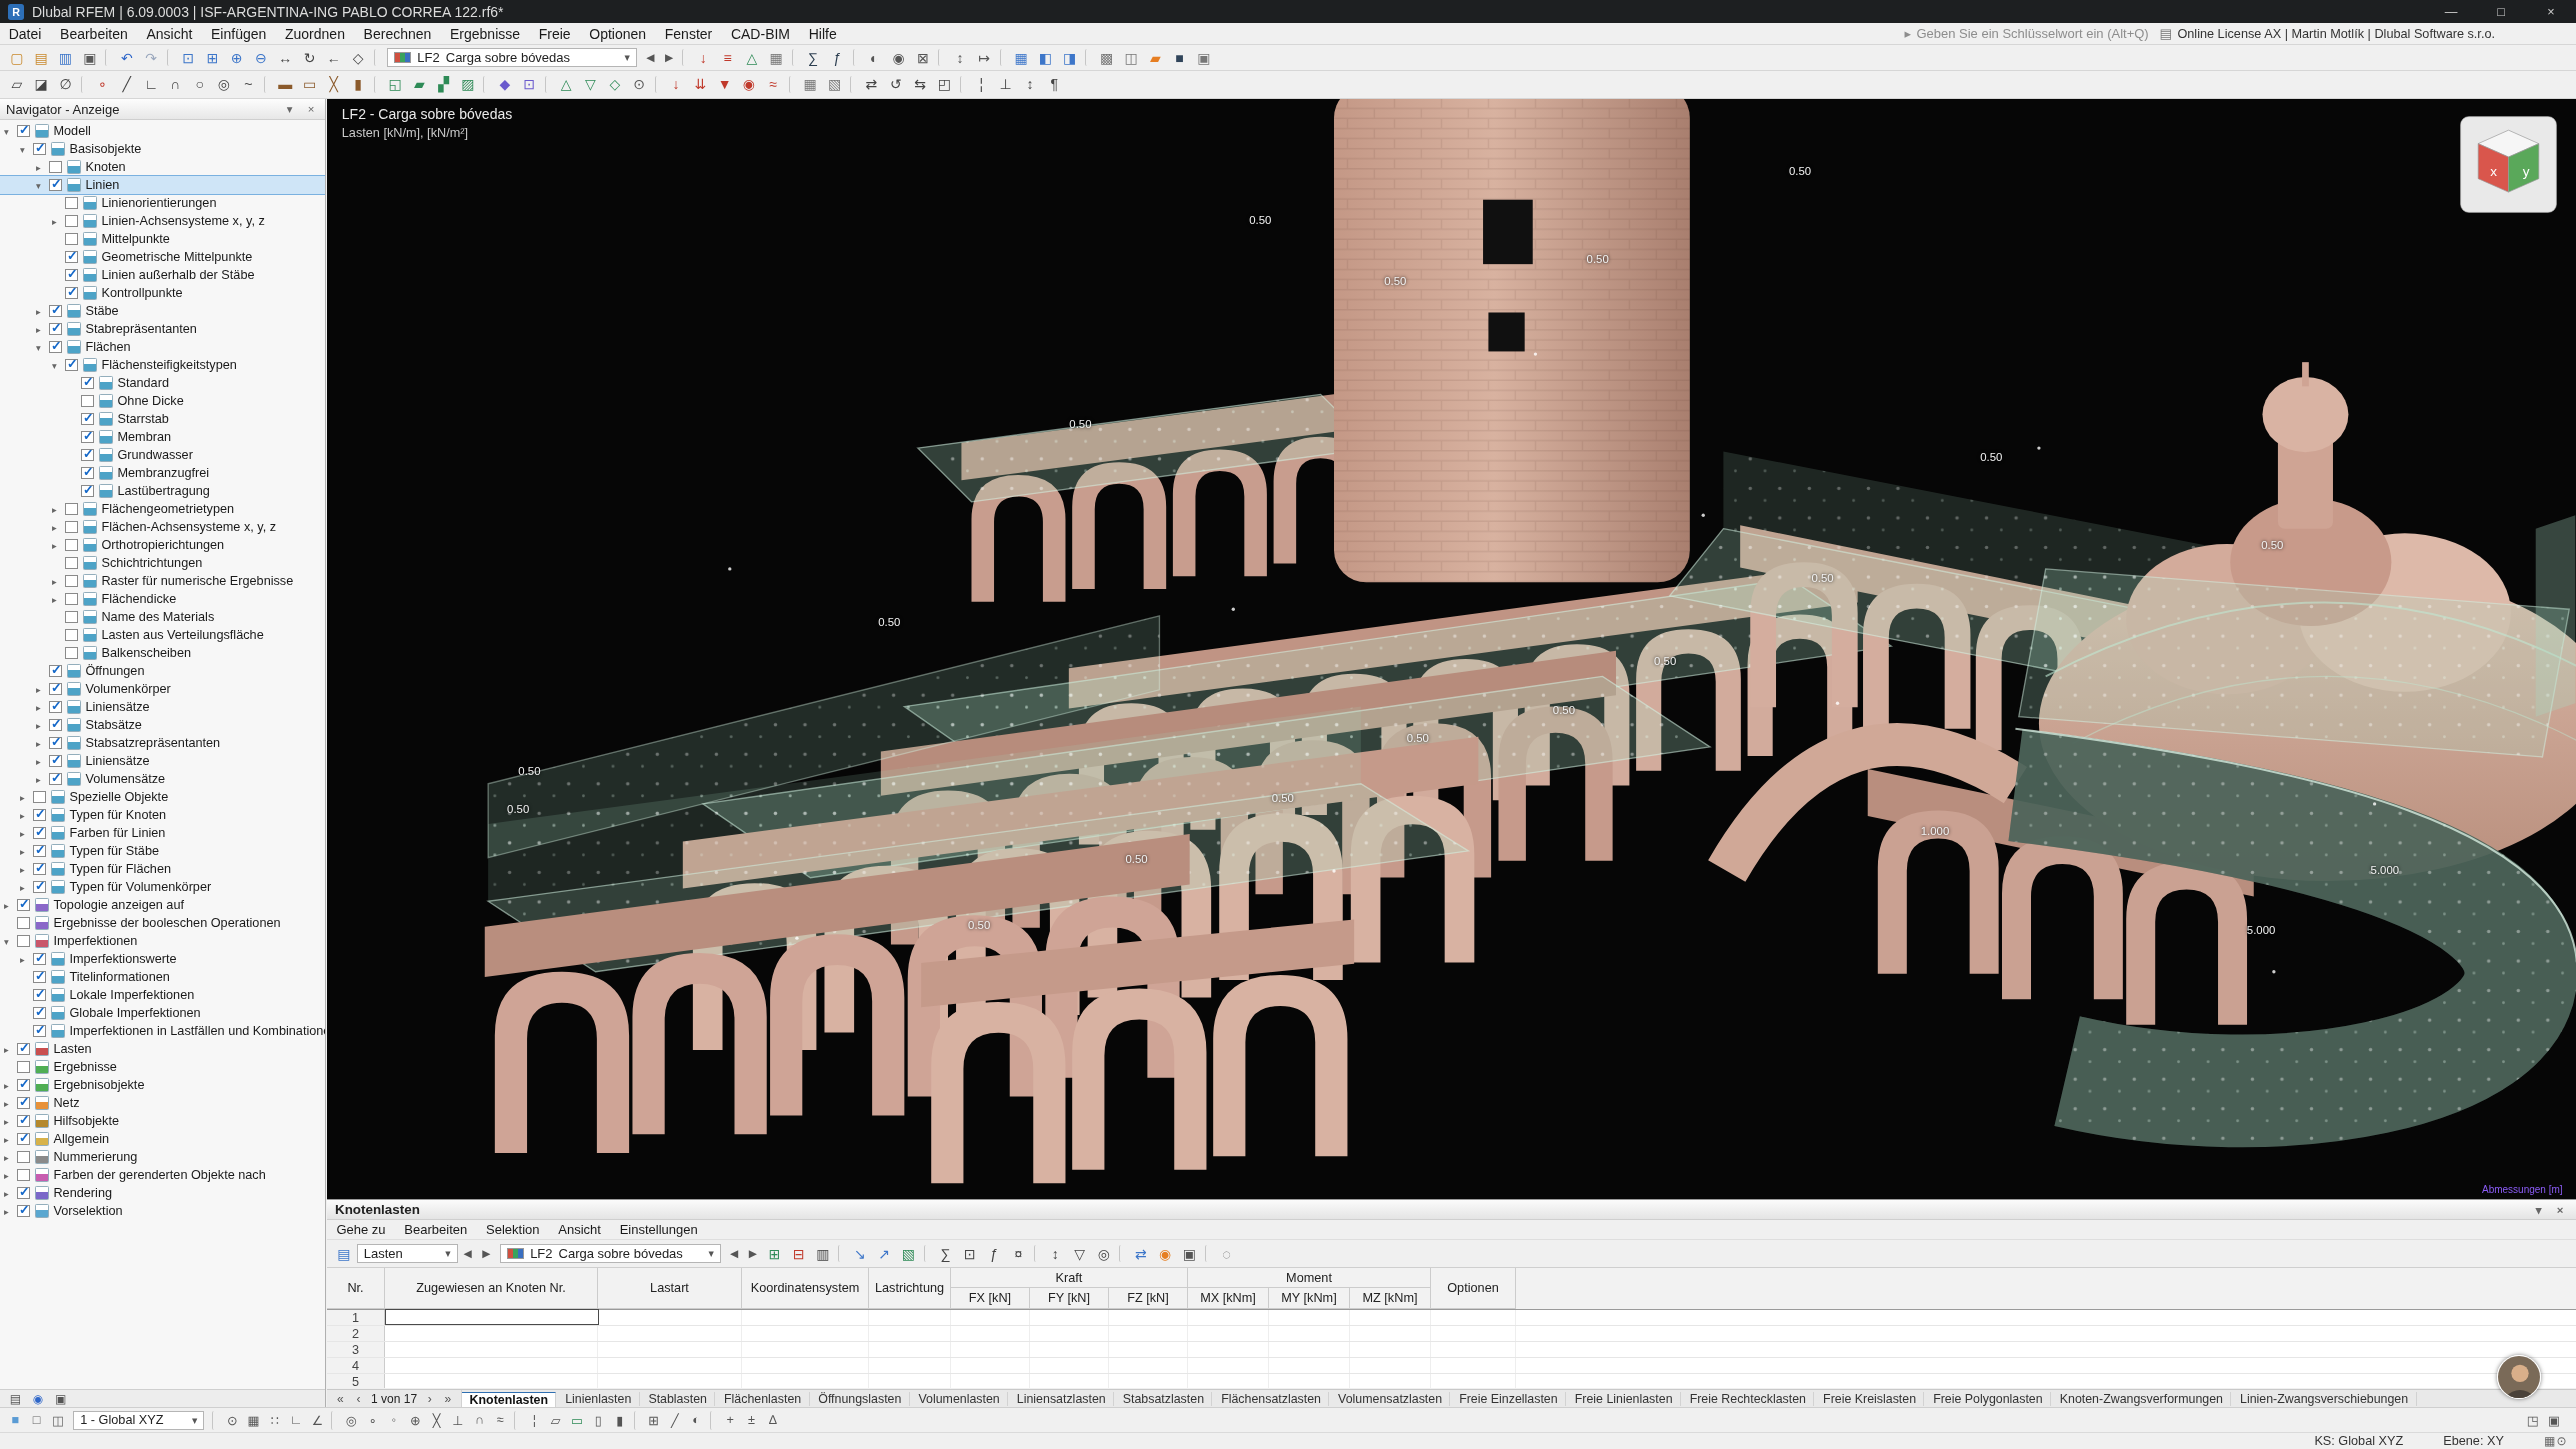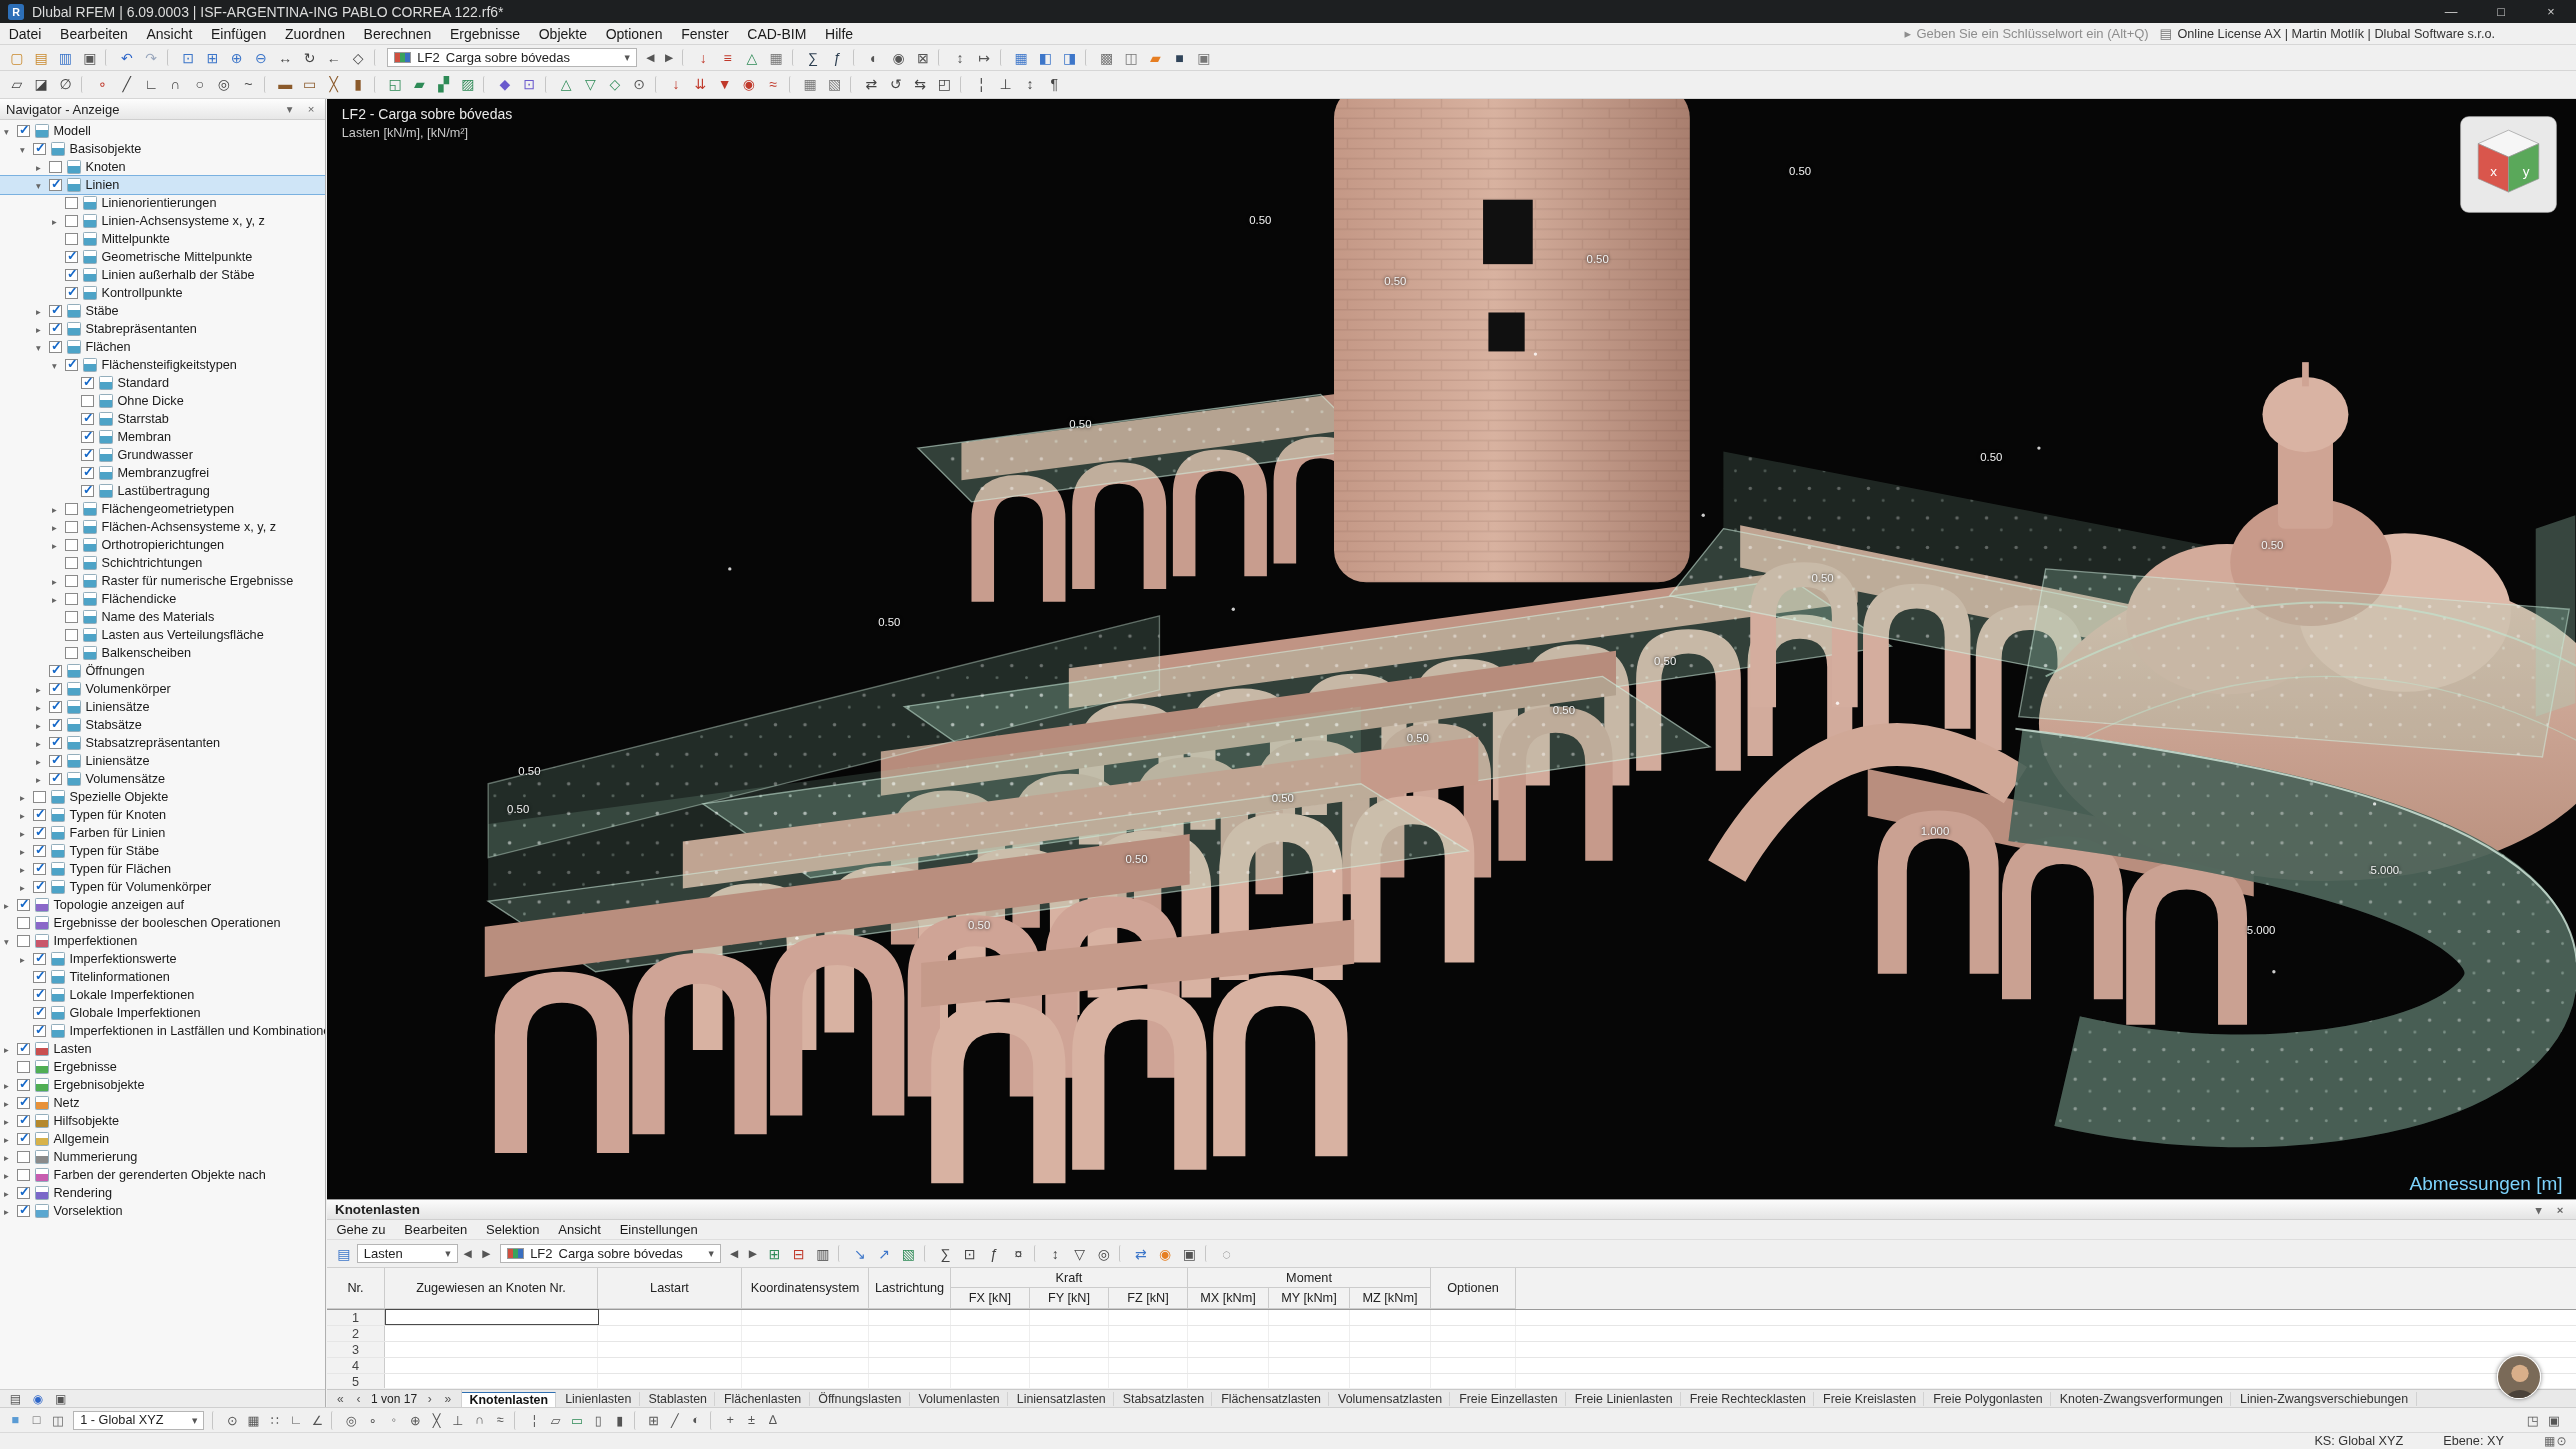--- a/index.html
+++ b/index.html
@@ -44,21 +44,21 @@
   .cb.on::after { content:"\2713"; position:absolute; top:-3.4px; left:0.7px; color:#1669c9; font-size:12.7px; font-weight:bold; }
   .nico { width:14px; height:14px; flex:0 0 14px; margin-right:4.7px; border:0.7px solid #93aebc; border-radius:1.3px; background:linear-gradient(180deg,#ffffff 0 42%, var(--ic,#4da3c7) 42% 100%); }
   .navbottom { flex:0 0 19px; border-top:0.7px solid #cfcfcf; background:#ededed; display:flex; align-items:center; gap:2.7px; padding-left:5.4px; }
   .navbottom .ticon { width:20px; height:17px; font-size:12px; }
 
   
   .viewport { position:absolute; left:327px;  top:99px; width:2249px; height:1101px; background:#060606; overflow:hidden; }
   .viewport svg.scene { position:absolute; inset:0; width:100%; height:100%; }
   .vptitle { position:absolute; left:14.8px; top:6.7px; color:#eaeaea; font-size:14px; }
   .vplegend { position:absolute; left:14.8px; top:27px; color:#c9c9c9; font-size:12.7px; }
-  .vpdim { position:absolute; right:13.4px; bottom:5.4px; color:#7dd3fc; font-size:19px; }
+  .vpdim { position:absolute; right:13.4px; bottom:5.4px; color:#8b5cf6; font-size:10px; }
   .vlabels { position:absolute; inset:0; pointer-events:none; }
   .vlabel { position:absolute; transform:translate(-50%,-50%); color:#f2f2f2; font-size:11.4px; text-shadow:0 0 3.4px #000; }
   .viewcube { position:absolute; right:17.4px; top:14.8px; width:101px; height:101px; }
 
   
   .tablepanel { position:absolute; left:327px; top:1199px; width:2249px; height:189px; background:#f0f0f0; border-top:0.7px solid #9a9a9a; display:flex; flex-direction:column; }
   .tptitle { flex:0 0 20px; background:linear-gradient(#fbfbfb,#e4e4e4); border-bottom:0.7px solid #cfcfcf; display:flex; align-items:center; padding:0 8px; font-size:13.4px; font-weight:bold; color:#222; gap:5.4px; }
   .tptitle .sp { margin-left:auto; }
   .tpmenu { flex:0 0 20px; display:flex; align-items:center; font-size:13px; color:#1a1a1a; border-bottom:0.7px solid #dedede; background:#f0f0f0; }
   .tpmenu .menuitem { padding:0 9.4px; }
@@ -121,21 +121,21 @@
       <span class="menuitem">Ansicht</span>
 
       <span class="menuitem">Einfügen</span>
 
       <span class="menuitem">Zuordnen</span>
 
       <span class="menuitem">Berechnen</span>
 
       <span class="menuitem">Ergebnisse</span>
 
-      <span class="menuitem">Objekte</span>
+      <span class="menuitem">Freie</span>
 
       <span class="menuitem">Optionen</span>
 
       <span class="menuitem">Fenster</span>
 
       <span class="menuitem">CAD-BIM</span>
 
       <span class="menuitem">Hilfe</span>
     </div>
   <div class="searchbox">

